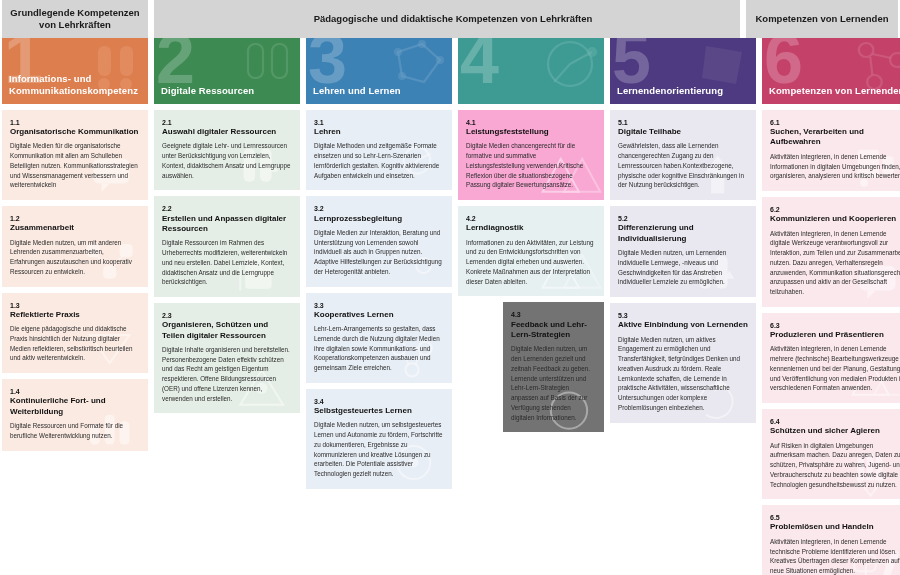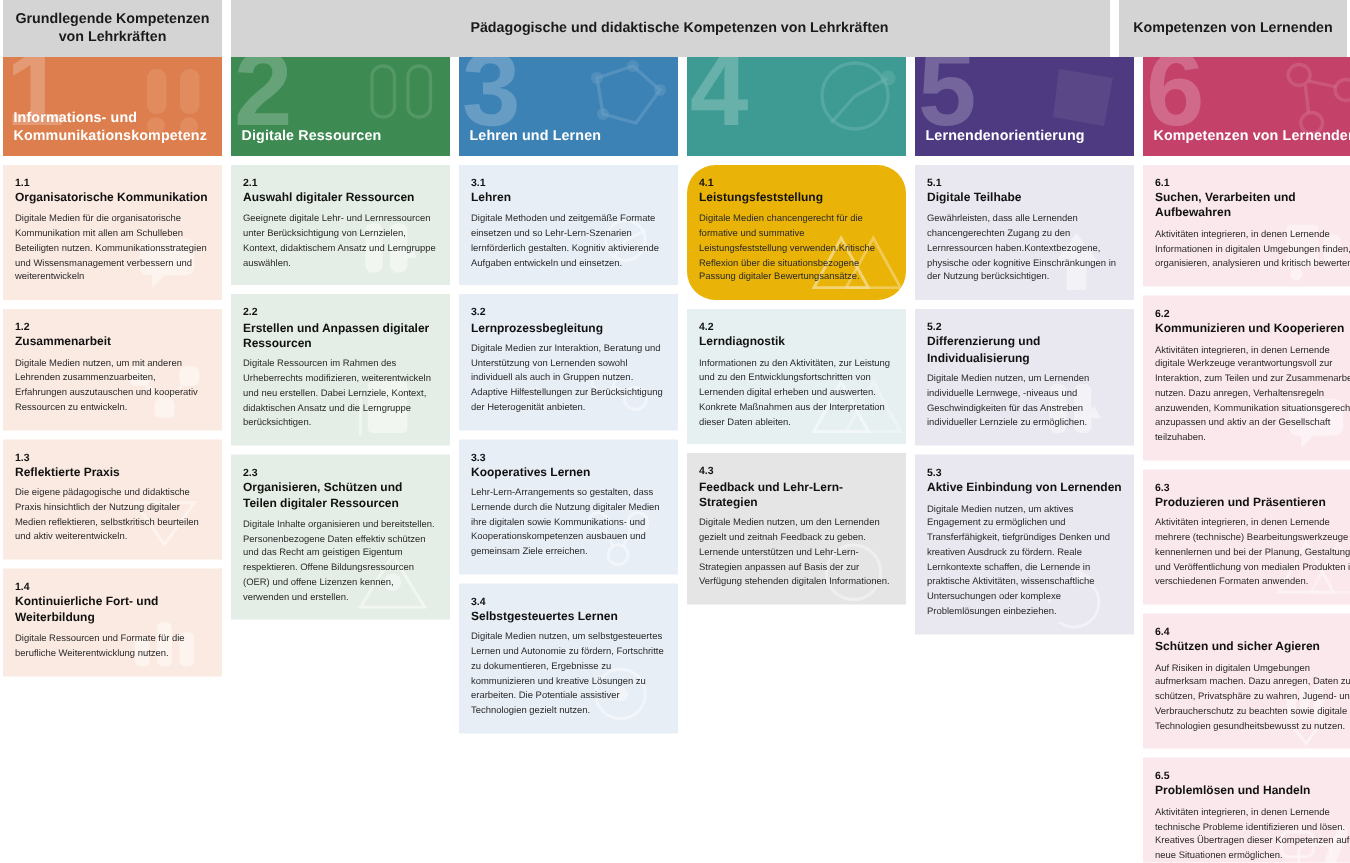--- a/index.html
+++ b/index.html
@@ -298,39 +298,39 @@
       </div>
       <div class="col">
         <div class="banner" style="background: rgb(62, 155, 148);">
           <span class="bignum">4</span>
           <span class="deco"><svg viewBox="0 0 146 66" width="100%" height="100%" preserveAspectRatio="none">
               <circle cx="112" cy="26" r="22" style="fill:none;stroke:#ffffff;stroke-width:2.2;opacity:.55;"></circle>
               <circle cx="134" cy="14" r="5" style="fill:#ffffff;opacity:.45;"></circle>
      <path d="M112 26 L134 14 M112 26 L96 44" style="fill:none;stroke:#ffffff;stroke-width:2.2;opacity:.55;"></path>
             </svg></span>
         </div>
-        <div class="card" style="background: #eab308; border-radius: 19px;">
+        <div class="card" style="background: #f9a8d4;">
           <span class="cdeco"><svg viewBox="0 0 80 60" width="66" height="52" preserveAspectRatio="xMaxYMax meet">
               <path d="M8 50 L30 10 L52 50 Z" style="fill:none;stroke:#ffffff;stroke-width:2.4;;opacity:.8"></path>
                <path d="M34 50 L56 10 L78 50 Z" style="fill:none;stroke:#ffffff;stroke-width:2.4;;opacity:.55"></path>
             </svg></span>
           <div class="cnum">4.1</div>
           <div class="ctitle">Leistungsfeststellung</div>
           <div class="cdesc">Digitale Medien chancengerecht für die formative und summative Leistungsfeststellung verwenden.Kritische Reflexion über die situationsbezogene Passung digitaler Bewertungsansätze.</div>
         </div>
         <div class="card" style="background: rgb(231, 240, 241);">
           <span class="cdeco"><svg viewBox="0 0 80 60" width="66" height="52" preserveAspectRatio="xMaxYMax meet">
               <path d="M8 50 L30 10 L52 50 Z" style="fill:none;stroke:#ffffff;stroke-width:2.4;;opacity:.8"></path>
                <path d="M34 50 L56 10 L78 50 Z" style="fill:none;stroke:#ffffff;stroke-width:2.4;;opacity:.55"></path>
             </svg></span>
           <div class="cnum">4.2</div>
           <div class="ctitle">Lerndiagnostik</div>
           <div class="cdesc">Informationen zu den Aktivitäten, zur Leistung und zu den Entwicklungsfortschritten von Lernenden digital erheben und auswerten. Konkrete Maßnahmen aus der Interpretation dieser Daten ableiten.</div>
         </div>
-        <div class="card" style="background: #e5e5e5;">
+        <div class="card" style="background: #737373; margin-left: 45px;">
           <span class="cdeco"><svg viewBox="0 0 80 60" width="66" height="52" preserveAspectRatio="xMaxYMax meet">
               <circle cx="40" cy="34" r="22" style="fill:none;stroke:#ffffff;stroke-width:2.4;;opacity:.7"></circle>
             </svg></span>
           <div class="cnum">4.3</div>
           <div class="ctitle">Feedback und Lehr-Lern-Strategien</div>
           <div class="cdesc">Digitale Medien nutzen, um den Lernenden gezielt und zeitnah Feedback zu geben. Lernende unterstützen und Lehr-Lern-Strategien anpassen auf Basis der zur Verfügung stehenden digitalen Informationen.</div>
         </div>
         <div class="spacer"></div>
       </div>
       <div class="col">

